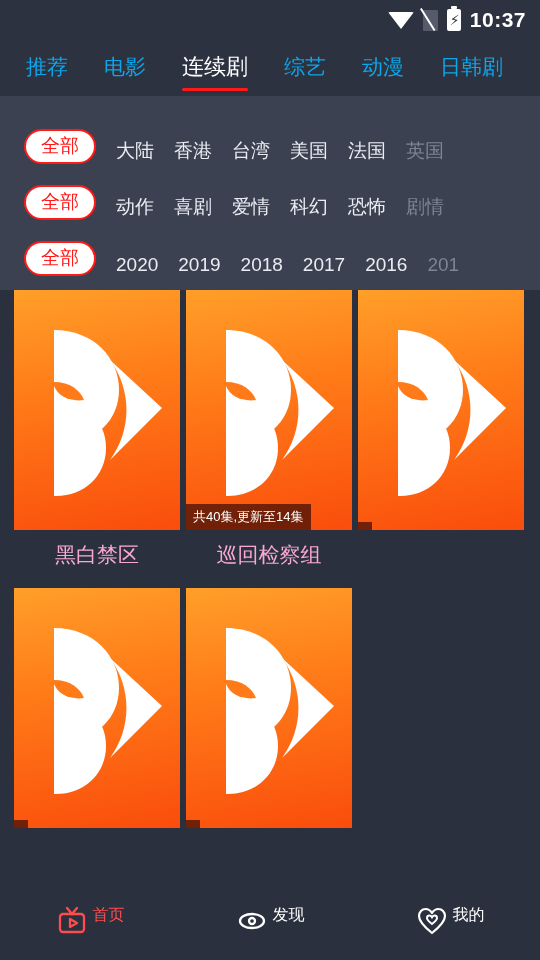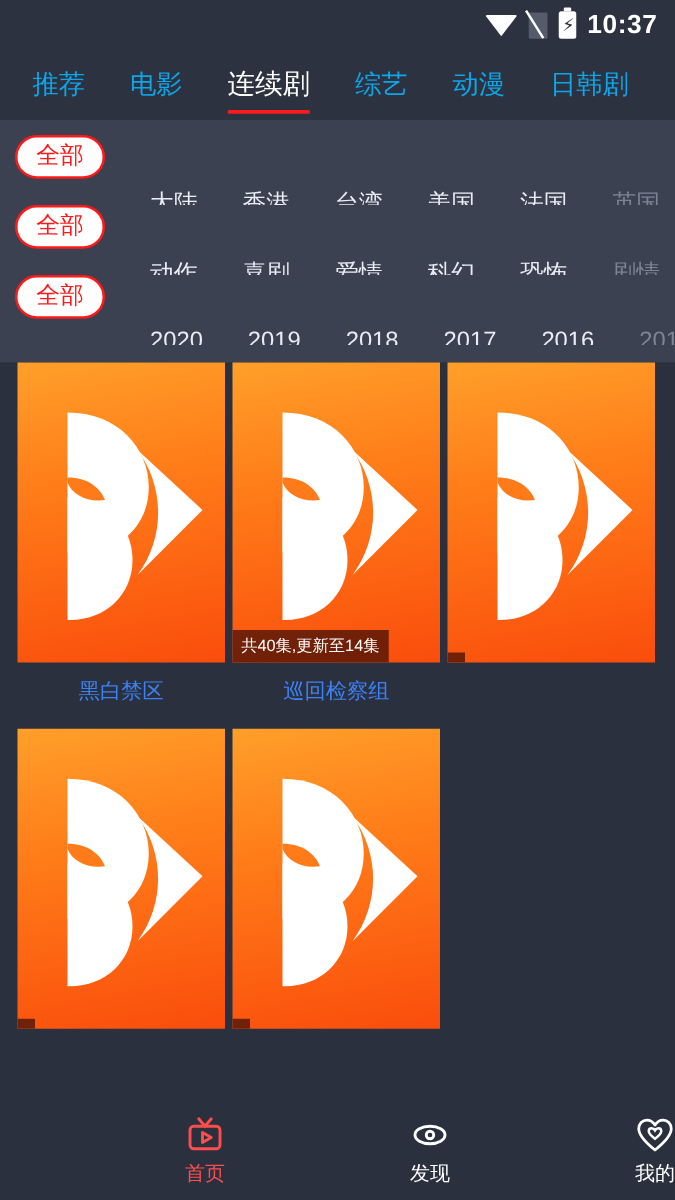--- a/index.html
+++ b/index.html
@@ -72,22 +72,22 @@
     flex: 1; height: 36px; background: #444b5c; border: none;
     border-radius: 18px; color: #9aa0ad; font-size: 16px;
     text-align: center; font-family: inherit; outline: none;
   }
   .search-input::placeholder { color: #8f96a5; }
   .hist-icon { width: 36px; height: 36px; flex: 0 0 auto; }
 
   
   .filters { background: #3b4150; padding: 12px 0 14px 0; }
   .filter-row {
-    display: flex; align-items: flex-start; gap: 36px;
-    padding-left: 12px; height: 56px; overflow: hidden; white-space: nowrap;
+    display: flex; align-items: flex-end; gap: 20px;
+    padding-left: 24px; height: 56px; overflow: hidden; white-space: nowrap;
   }
   .pill {
     flex: 0 0 auto; background: #ffffff; border: 2px solid #ff1a1a;
     border-radius: 18px; color: #ff1a1a; font-size: 19px;
     padding: 4px 15px; line-height: 1.2;
   }
   .fopt { flex: 0 0 auto; color: #e9ecf2; font-size: 19px; margin-top: 42px; }
   .fopt.dim { color: #7d8494; }
 
   
@@ -100,32 +100,32 @@
     position: relative; width: 166px; height: 240px; overflow: hidden;
     background: linear-gradient(170deg, #ff9f29 0%, #ff7a18 42%, #fa4d0c 100%);
   }
   .logo { position: absolute; inset: 0; }
   .badge {
     position: absolute; left: 0; bottom: 0;
     background: rgba(60,12,6,0.72); color: #ffffff;
     font-size: 13px; padding: 4px 7px; white-space: nowrap;
   }
   .cardtitle {
-    color: #3b82f6; font-size: 17px; text-align: center;
+    color: #f9a8d4; font-size: 21px; text-align: center;
     padding: 11px 0 13px 0; white-space: nowrap; overflow: hidden;
   }
 
   
   .bottomnav {
     position: absolute; left: 0; bottom: 0; width: 540px; height: 78px;
     background: #2b303e; display: flex; align-items: center;
   }
   .navitem {
-    flex: 1; display: flex; flex-direction: column;
-    align-items: flex-end; justify-content: center; gap: 5px;
+    flex: 1; display: flex; 
+    align-items: flex-start; justify-content: center; gap: 5px;
   }
   .navlabel { font-size: 16px; color: #ffffff; }
   .navitem.active .navlabel { color: #ff4d4d; }
   .navicon { width: 32px; height: 32px; }
 </style>
 </head>
 <body>
 
 <div id="app">
 

